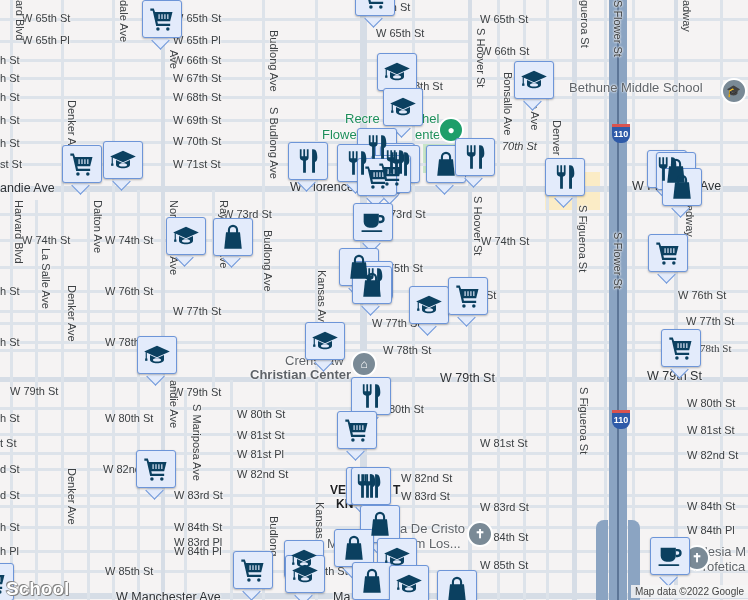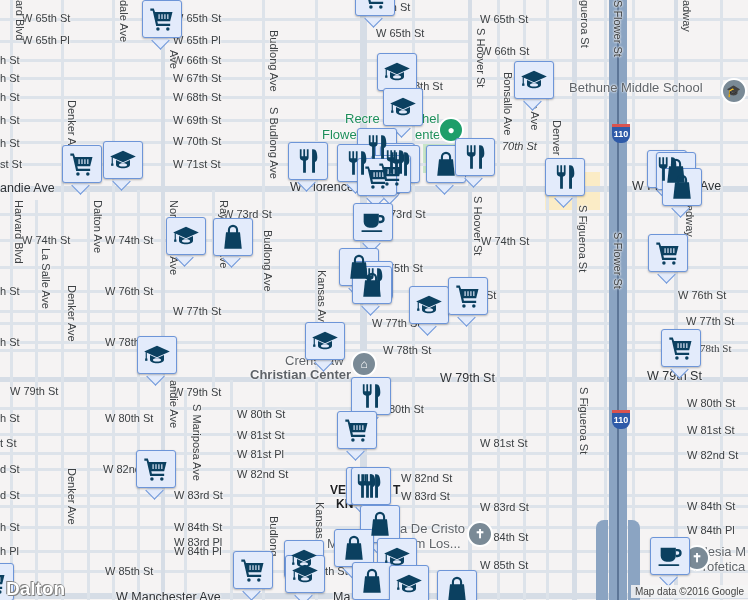--- a/index.html
+++ b/index.html
@@ -615,22 +615,22 @@
       <div class="pin" style="left: -26px; top: 563px;">
         <div class="tip"></div>
         <div class="box">
           <svg>
             <use href="#ico-grocery"></use>
           </svg>
         </div>
       </div>
     </div>
 
-  <div class="google">Dalton</div>
-  <div class="attrib">Map data ©2016 Google</div>
+  <div class="google">School</div>
+  <div class="attrib">Map data ©2022 Google</div>
 </div>
 
 <svg width="0" height="0" style="position:absolute">
   <defs>
     <symbol id="ico-grocery" viewBox="0 0 24 24">
         <path fill="#0b4060" d="M2 3h3l1 3h15l-2 8H8l.5 2H19v2H7L4 5H2z M9 8v4h1V8z M11.5 8v4h1V8z M14 8v4h1V8z M16.5 8v4h1V8z"></path>
         <circle cx="8.5" cy="20.5" r="1.5" fill="#0b4060"></circle>
         <circle cx="17" cy="20.5" r="1.5" fill="#0b4060"></circle>
       </symbol>
     <symbol id="ico-school" viewBox="0 0 24 24">

